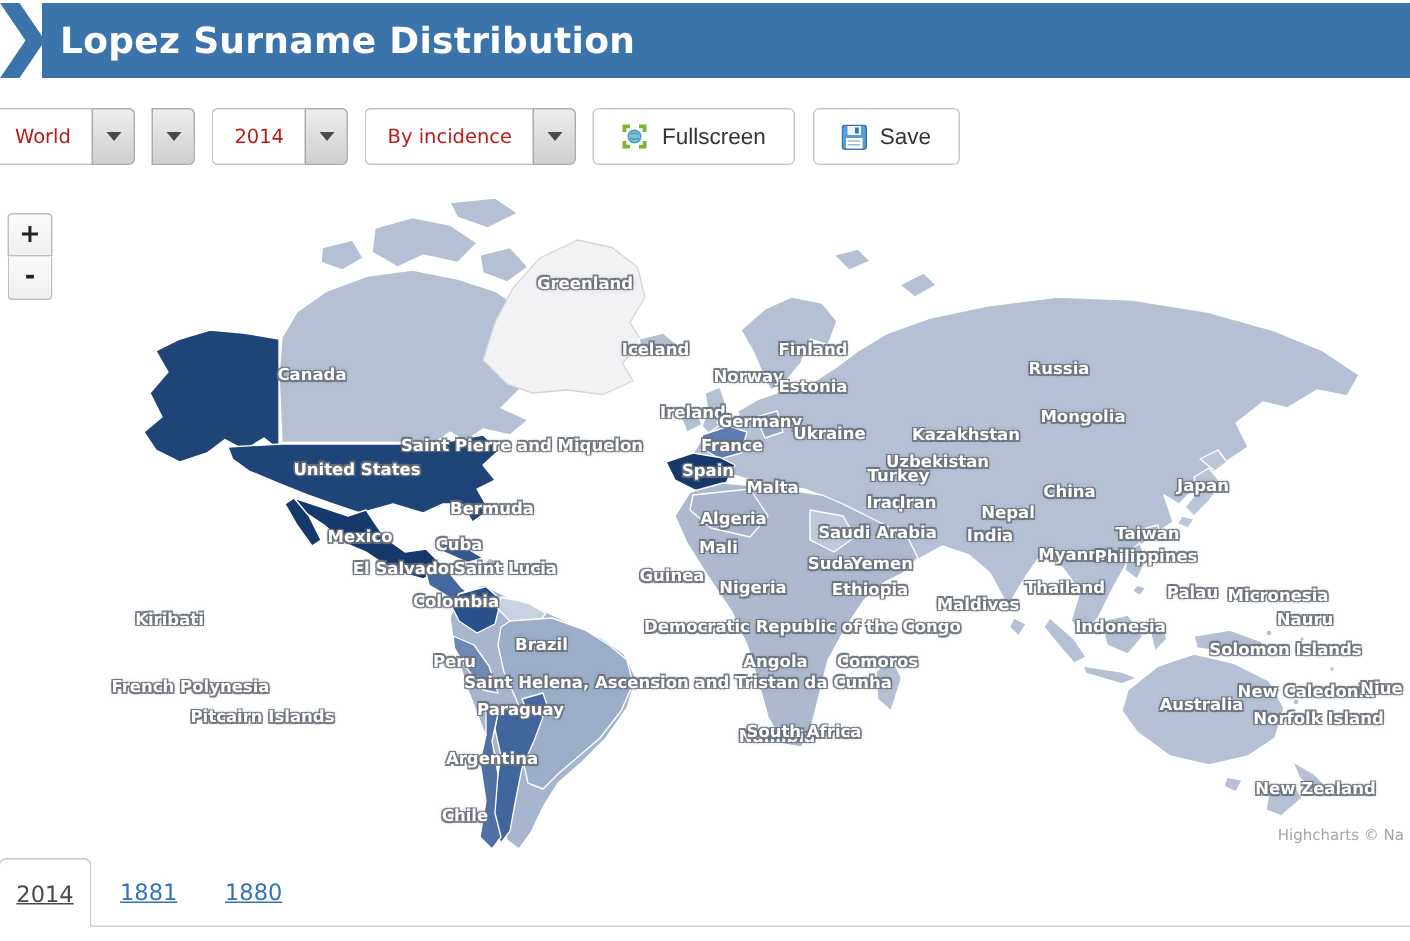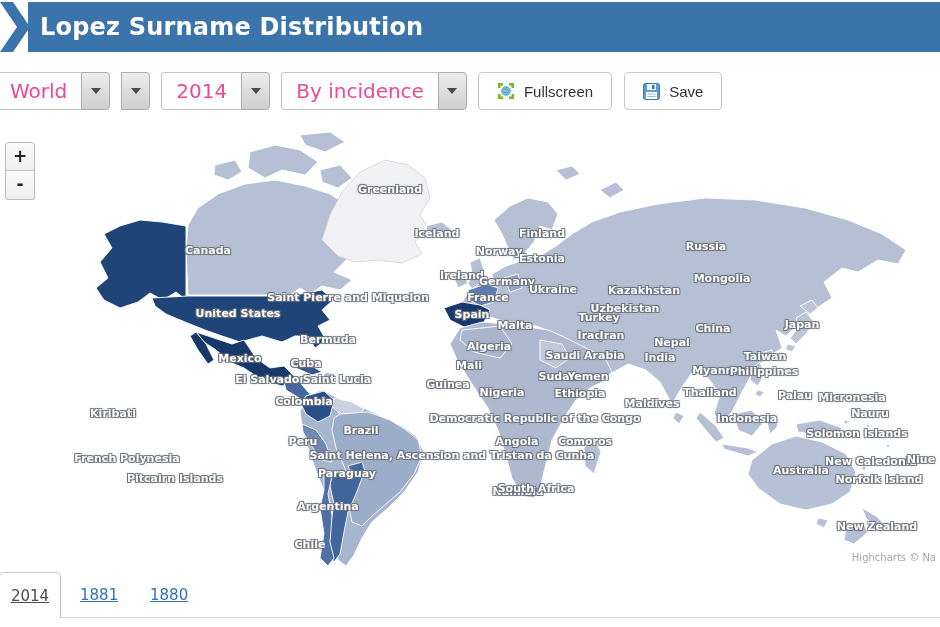--- a/index.html
+++ b/index.html
@@ -11,21 +11,21 @@
   .hdr-chevron { position:absolute; left:0; top:0; width:34px; height:50px; }
   .hdr-bar { position:absolute; left:28px; right:0; top:0; bottom:0;
     background:#3b74ab; display:flex; align-items:center; padding-left:12px; }
   .hdr-title { color:#fff; font-size:24px; font-weight:bold; letter-spacing:.2px; }
 
   
   .toolbar { margin-top:20px; height:38px; display:flex; align-items:stretch; }
   .selwidget { display:flex; margin-right:11px; }
   .selwidget .field { background:#fff; border:1px solid #c3c3c3; border-right:none;
     border-radius:4px 0 0 4px; display:flex; align-items:center; justify-content:center;
-    font-size:20px; color:#ec4899; padding:4px 14px; min-width:48px; }
+    font-size:13px; color:#b91c1c; padding:4px 14px; min-width:48px; }
   .selwidget .arrowbtn { width:29px; border:1px solid #ababab; border-radius:0 4px 4px 0;
     background:linear-gradient(#ededed,#cfcfcf); display:flex; align-items:center;
     justify-content:center; cursor:pointer; }
   .selwidget .arrowbtn .tri { width:0; height:0; border-left:5px solid transparent;
     border-right:5px solid transparent; border-top:6px solid #4a4a4a; }
   .selwidget:first-child .field { border-radius:0 0 0 0; border-left:none; padding-left:10px; }
   .toolbtn { display:flex; align-items:center; gap:9px; background:#fff;
     border:1px solid #c9c9c9; border-radius:4px; padding:0 18px; margin-right:12px;
     font-size:15px; color:#333; cursor:pointer; }
   .toolbtn svg { display:block; }
@@ -267,21 +267,21 @@
       <div class="maplabel" style="left: 515px; top: 195px;">Malta</div>
       <div class="maplabel" style="left: 590px; top: 205px;">Iraq</div>
       <div class="maplabel" style="left: 612px; top: 205px;">Iran</div>
       <div class="maplabel" style="left: 328px; top: 209px;">Bermuda</div>
       <div class="maplabel" style="left: 489px; top: 216px;">Algeria</div>
       <div class="maplabel" style="left: 672px; top: 212px;">Nepal</div>
       <div class="maplabel" style="left: 585px; top: 225px;">Saudi Arabia</div>
       <div class="maplabel" style="left: 240px; top: 228px;">Mexico</div>
       <div class="maplabel" style="left: 660px; top: 227px;">India</div>
       <div class="maplabel" style="left: 765px; top: 226px;">Taiwan</div>
-      <div class="maplabel" style="left: 469px; top: 235px;">Mali</div>
+      <div class="maplabel" style="left: 479px; top: 235px;">Mali</div>
       <div class="maplabel" style="left: 306px; top: 233px;">Cuba</div>
       <div class="maplabel" style="left: 721px; top: 240px;">Myanmar</div>
       <div class="maplabel" style="left: 764px; top: 241px;">Philippines</div>
       <div class="maplabel" style="left: 270px; top: 249px;">El Salvador</div>
       <div class="maplabel" style="left: 337px; top: 249px;">Saint Lucia</div>
       <div class="maplabel" style="left: 558px; top: 246px;">Sudan</div>
       <div class="maplabel" style="left: 588px; top: 246px;">Yemen</div>
       <div class="maplabel" style="left: 448px; top: 254px;">Guinea</div>
       <div class="maplabel" style="left: 502px; top: 262px;">Nigeria</div>
       <div class="maplabel" style="left: 574px; top: 263px; padding-left: 12px;">Ethiopia</div>

